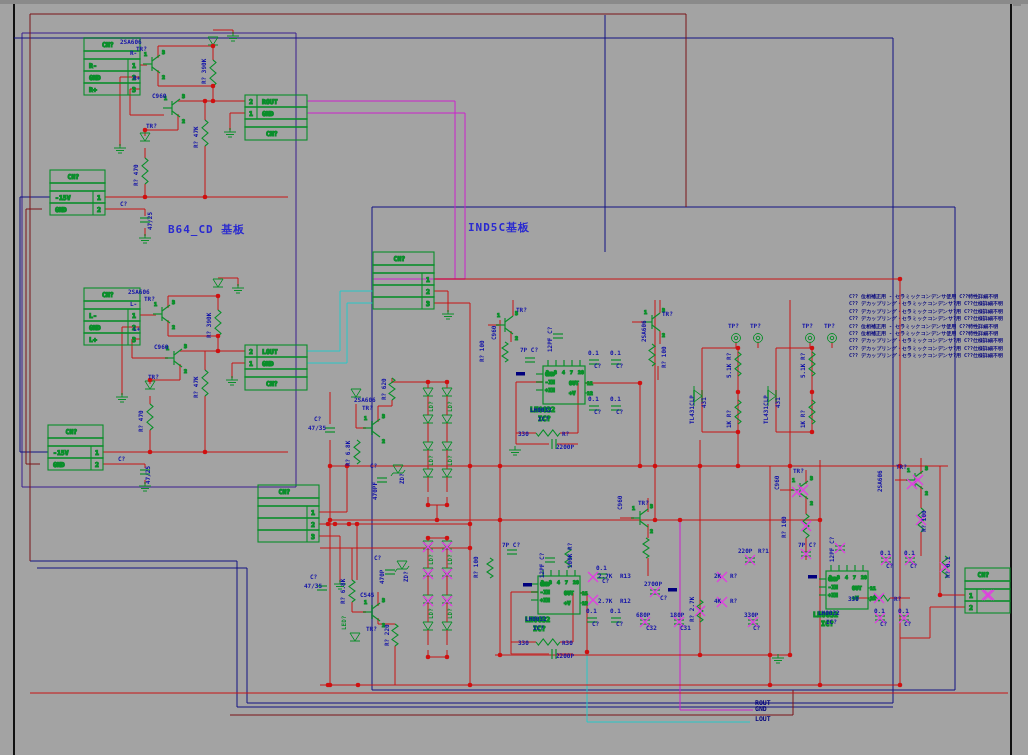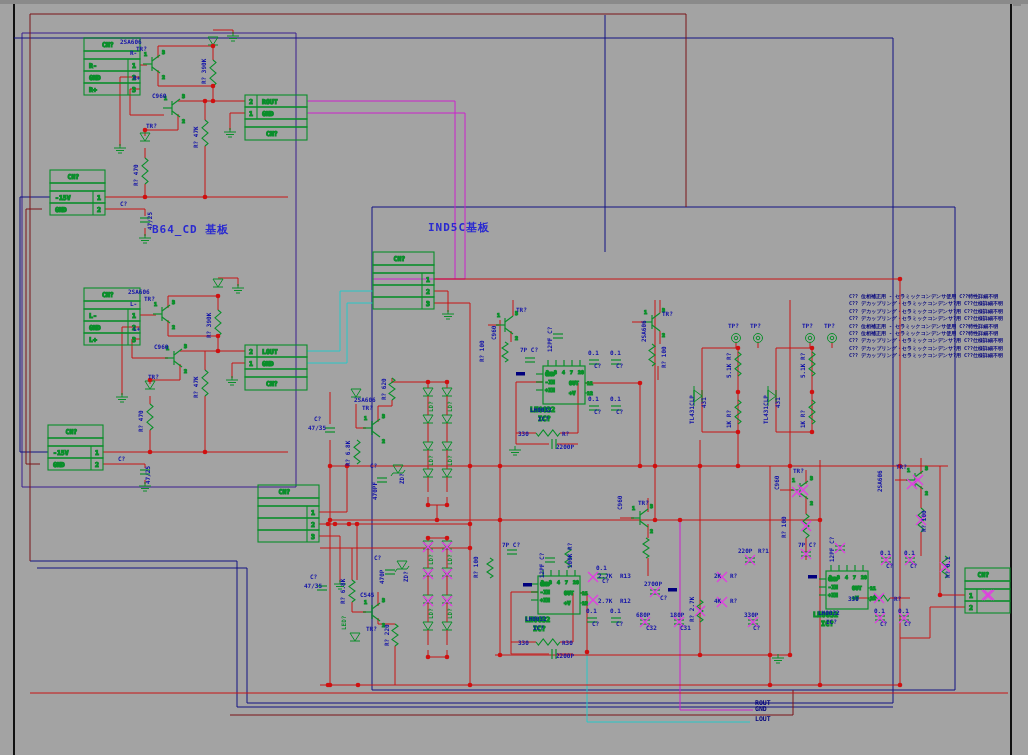--- a/index.html
+++ b/index.html
@@ -1187,22 +1187,22 @@
       <text x="694" y="424" fill="#1111a8" font-size="6" font-family="&quot;DejaVu Sans Mono&quot;,monospace" font-weight="bold" transform="rotate(-90 694 424)">TL431CLP</text>
       <text x="706" y="408" fill="#1111a8" font-size="6" font-family="&quot;DejaVu Sans Mono&quot;,monospace" font-weight="bold" transform="rotate(-90 706 408)">431</text>
       <text x="731" y="378" fill="#1111a8" font-size="6" font-family="&quot;DejaVu Sans Mono&quot;,monospace" font-weight="bold" transform="rotate(-90 731 378)">5.1K R?</text>
       <text x="731" y="428" fill="#1111a8" font-size="6" font-family="&quot;DejaVu Sans Mono&quot;,monospace" font-weight="bold" transform="rotate(-90 731 428)">1K R?</text>
       <text x="768" y="424" fill="#1111a8" font-size="6" font-family="&quot;DejaVu Sans Mono&quot;,monospace" font-weight="bold" transform="rotate(-90 768 424)">TL431CLP</text>
       <text x="780" y="408" fill="#1111a8" font-size="6" font-family="&quot;DejaVu Sans Mono&quot;,monospace" font-weight="bold" transform="rotate(-90 780 408)">431</text>
       <text x="805" y="378" fill="#1111a8" font-size="6" font-family="&quot;DejaVu Sans Mono&quot;,monospace" font-weight="bold" transform="rotate(-90 805 378)">5.1K R?</text>
       <text x="805" y="428" fill="#1111a8" font-size="6" font-family="&quot;DejaVu Sans Mono&quot;,monospace" font-weight="bold" transform="rotate(-90 805 428)">1K R?</text>
     </svg>
 
-  <div class="btitle" style="left:152px;top:222px;text-align:right;">B64_CD 基板</div>
-  <div class="btitle" style="left:428px;top:220px;">IND5C基板</div>
+  <div class="btitle" style="left:168px;top:222px;text-align:right;">B64_CD 基板</div>
+  <div class="btitle" style="left:468px;top:220px;">IND5C基板</div>
 
   <div class="netlbl" style="left:755px;top:700px;">ROUT</div>
   <div class="netlbl" style="left:755px;top:706px;">GND</div>
   <div class="netlbl" style="left:755px;top:716px;">LOUT</div>
 
   <div id="ann">
     <div>C?? 位相補正用 - セラミックコンデンサ使用 C??特性詳細不明</div>
     <div>C?? デカップリング・セラミックコンデンサ?用 C??仕様詳細不明</div>
     <div>C?? デカップリング・セラミックコンデンサ?用 C??仕様詳細不明</div>
     <div>C?? デカップリング・セラミックコンデンサ?用 C??仕様詳細不明</div>

